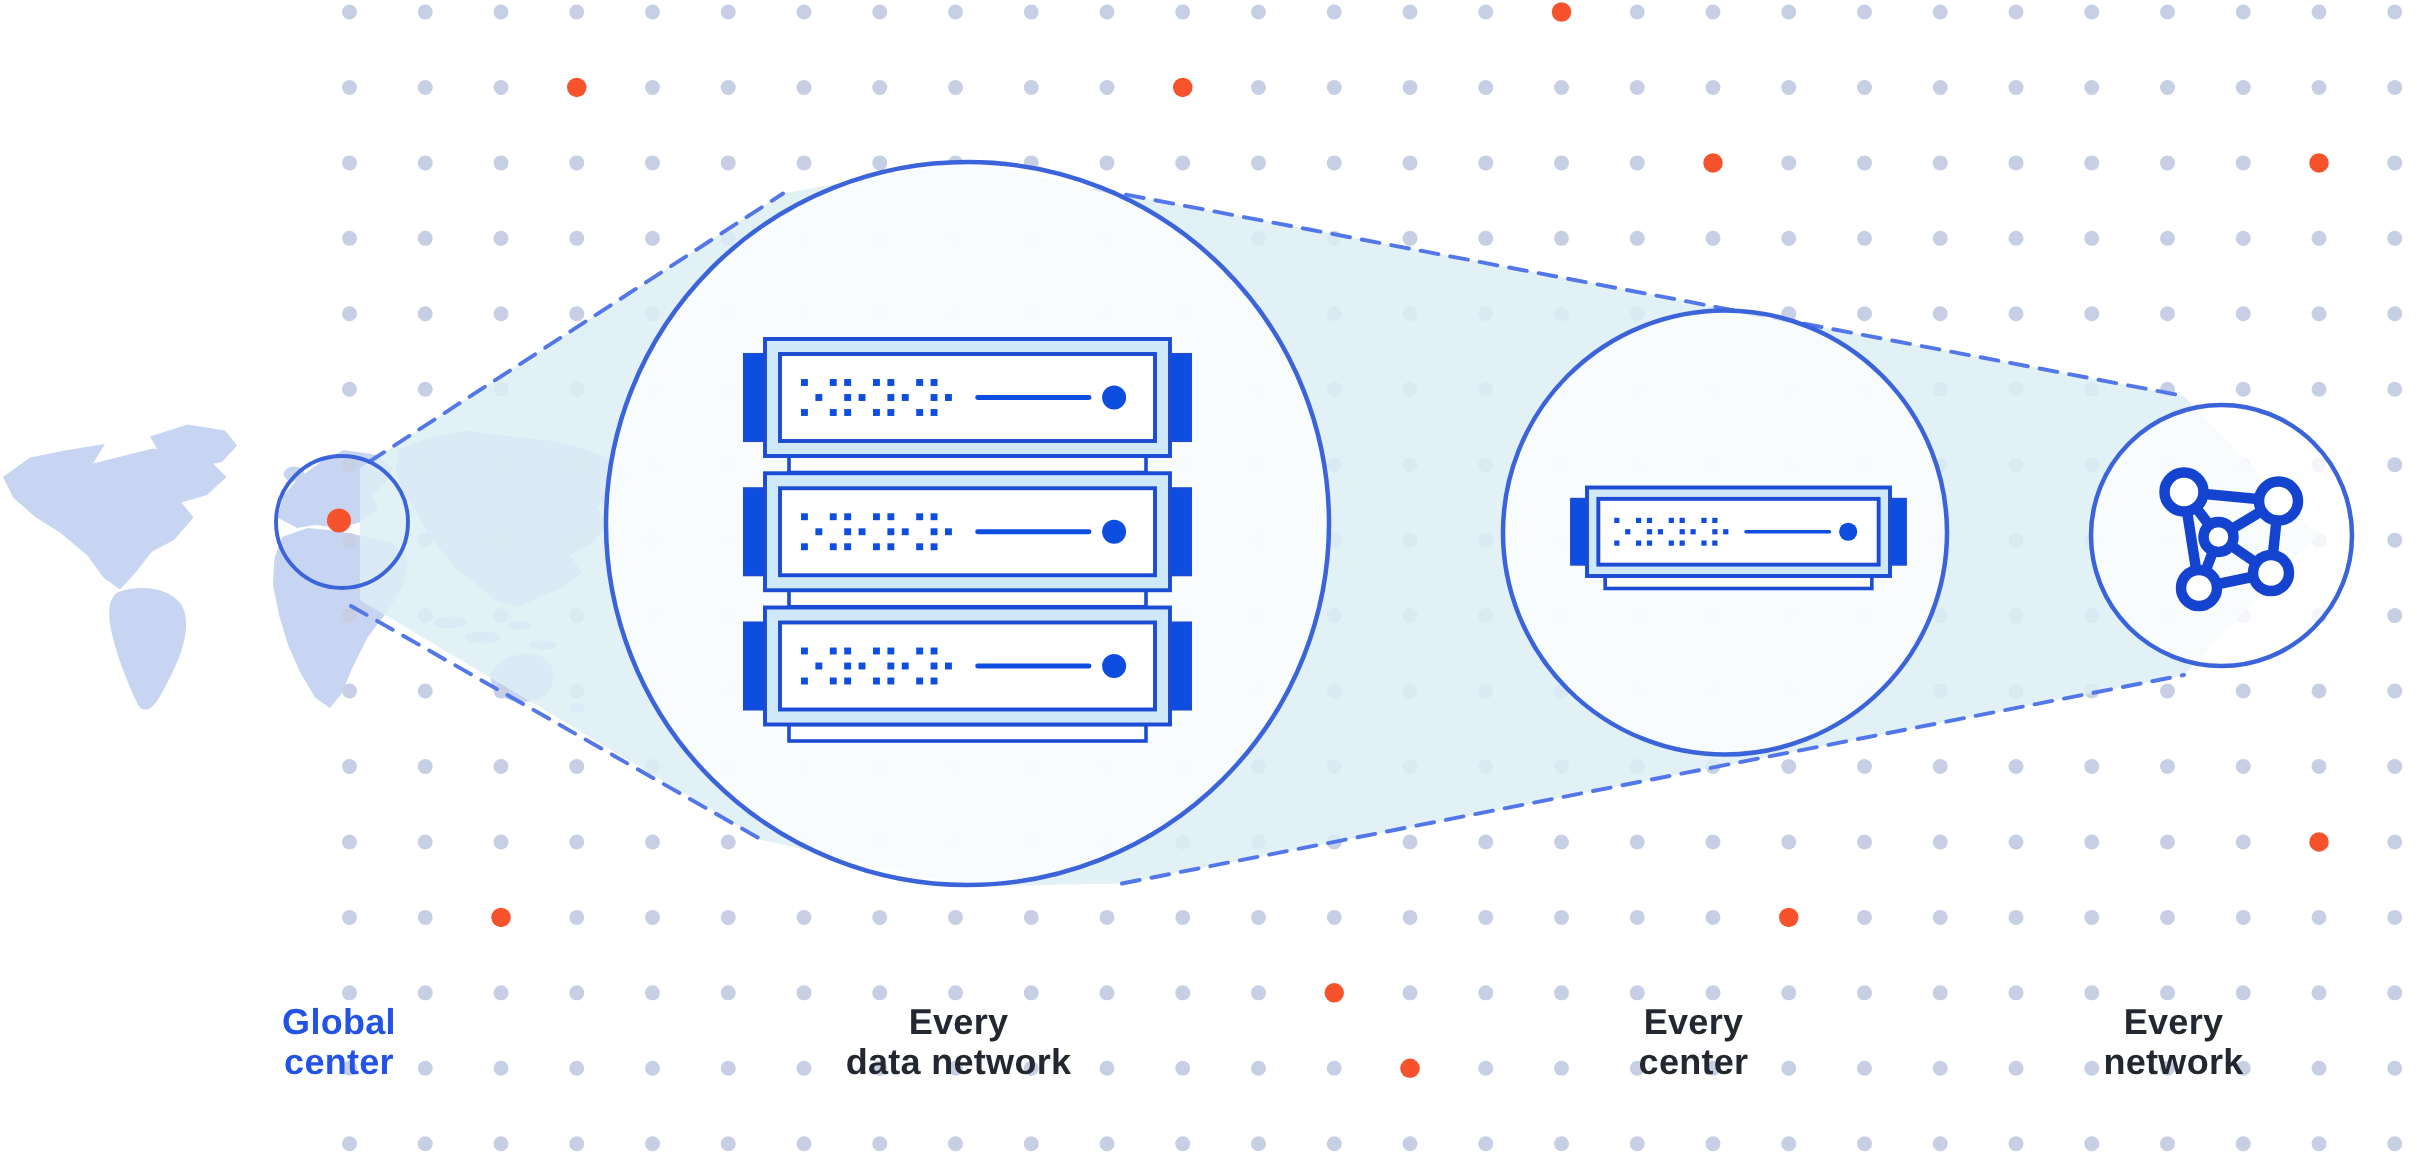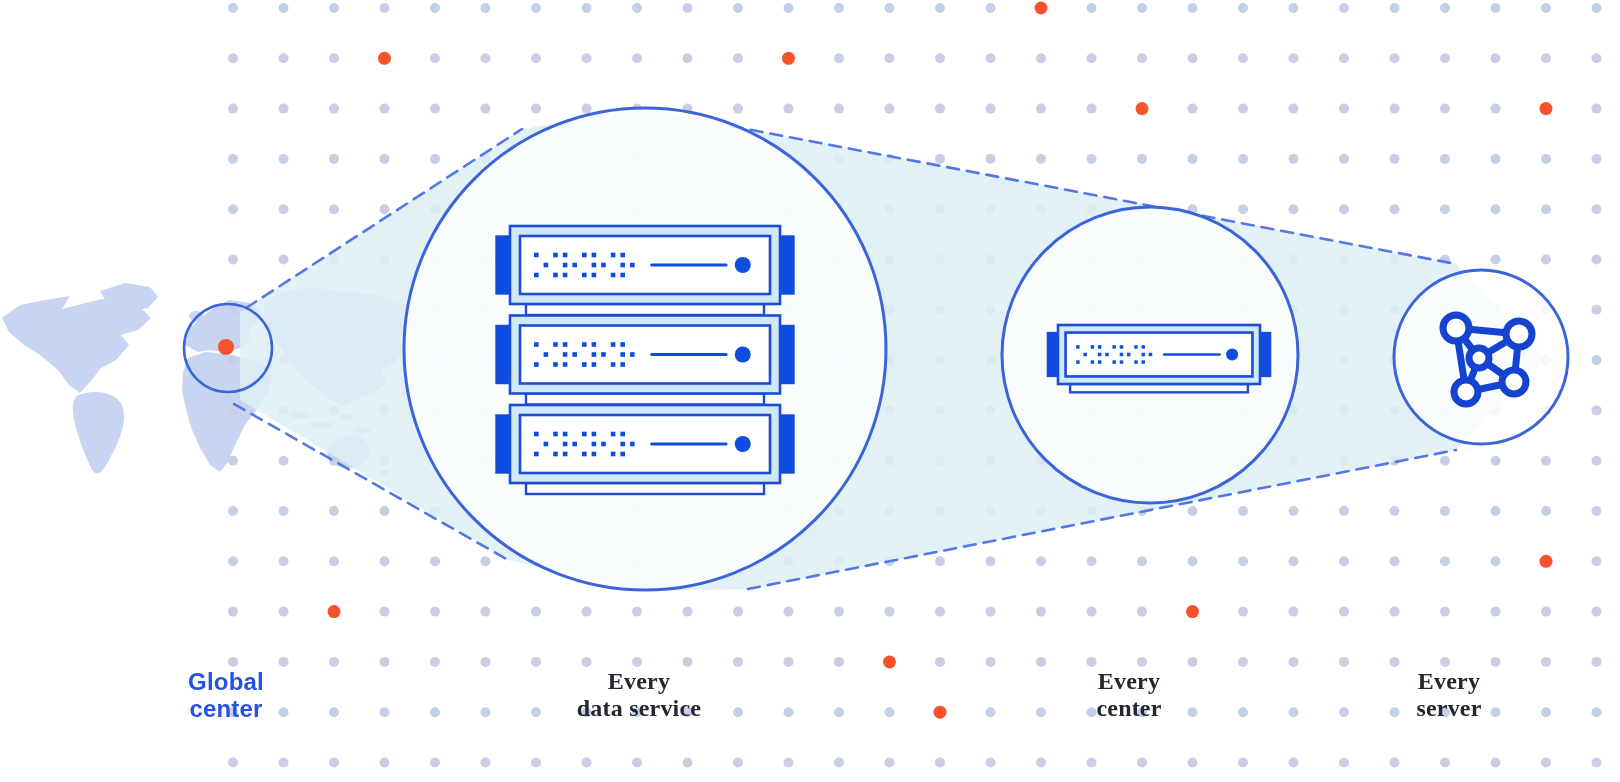--- a/index.html
+++ b/index.html
@@ -23,21 +23,21 @@
   .srv-px{fill:var(--illustration-accent);}
   .srv-line{stroke:var(--illustration-accent);stroke-linecap:round;}
   .srv-dot{fill:var(--illustration-accent);}
 
   .mesh-edge{stroke:var(--mesh-icon);stroke-width:7;stroke-linecap:round;}
   .mesh-node{fill:#ffffff;stroke:var(--mesh-icon);stroke-width:7;}
 
   .label{position:absolute;top:668px;transform:translateX(-50%);text-align:center;
          font-weight:700;font-size:24px;line-height:27px;white-space:nowrap;letter-spacing:.2px;}
   .label.blue{color:var(--label-blue);}
-  .label.dark{color:var(--label-dark);font-family:Liberation Serif, serif;}
+  .label.dark{color:var(--label-dark);}
   .label span{display:block;}
 </style>
 </head>
 <body>
 
 <div class="stage">
   <svg id="scene" width="1620" height="782" viewBox="0 0 1620 782" xmlns="http://www.w3.org/2000/svg">
 
     <g id="map">
       <path class="map-land" d="M2,318 L20,305 45,300 70,296 62,309 82,304 102,299 126,302 141,308 151,318 138,330 121,335 129,345 116,360 101,368 91,381 80,393 69,385 58,370 40,355 24,345 9,332 Z"></path>
@@ -663,23 +663,23 @@
       <circle class="mesh-node" cx="1479" cy="358" r="10"></circle>
     </g>
   </svg>
 
   <div class="label blue" style="left:226px">
     <span>Global</span>
     <span>center</span>
   </div>
   <div class="label dark" style="left:639px">
     <span>Every</span>
-    <span>data service</span>
+    <span>data network</span>
   </div>
   <div class="label dark" style="left:1129px">
     <span>Every</span>
     <span>center</span>
   </div>
   <div class="label dark" style="left:1449px">
     <span>Every</span>
-    <span>server</span>
+    <span>network</span>
   </div>
 </div>
 
 </body></html>

